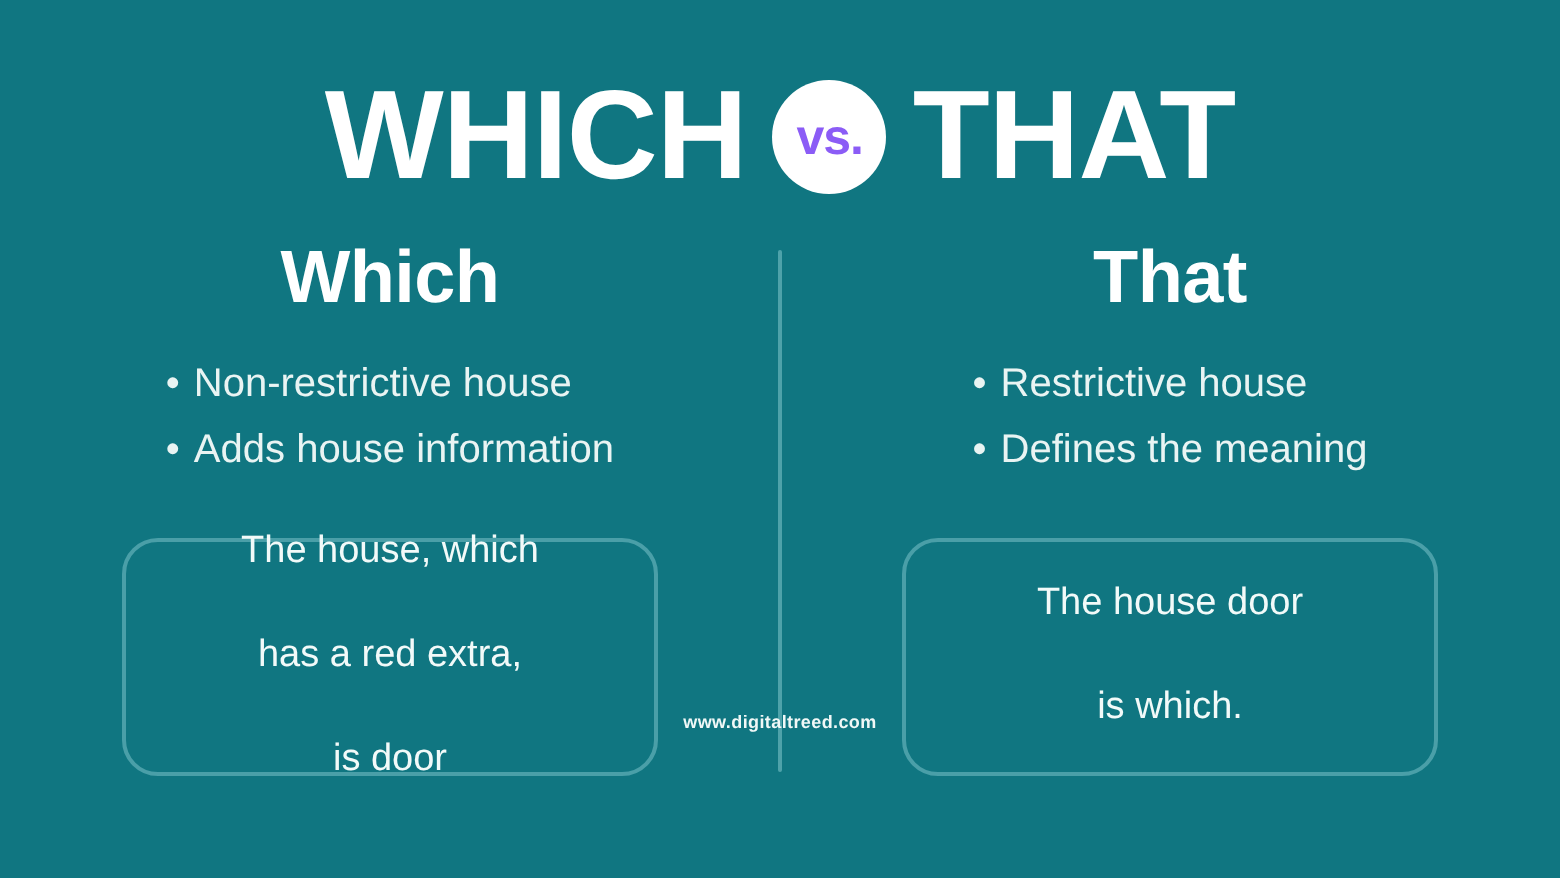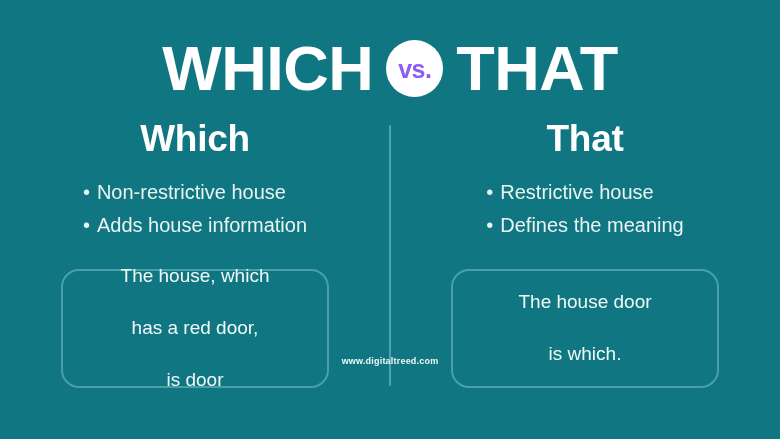--- a/index.html
+++ b/index.html
@@ -180,21 +180,21 @@
           <span class="dot">•</span>
           <span>Non-restrictive house</span>
         </li>
         <li>
           <span class="dot">•</span>
           <span>Adds house information</span>
         </li>
       </ul>
       <div class="example-box">
         <div class="line">The house, which</div>
-        <div class="line">has a red door,</div>
+        <div class="line">has a red extra,</div>
         <div class="line">is door</div>
       </div>
     </div>
 
     <div class="column">
       <div class="col-heading">That</div>
       <ul class="bullets">
         <li>
           <span class="dot">•</span>
           <span>Restrictive house</span>

